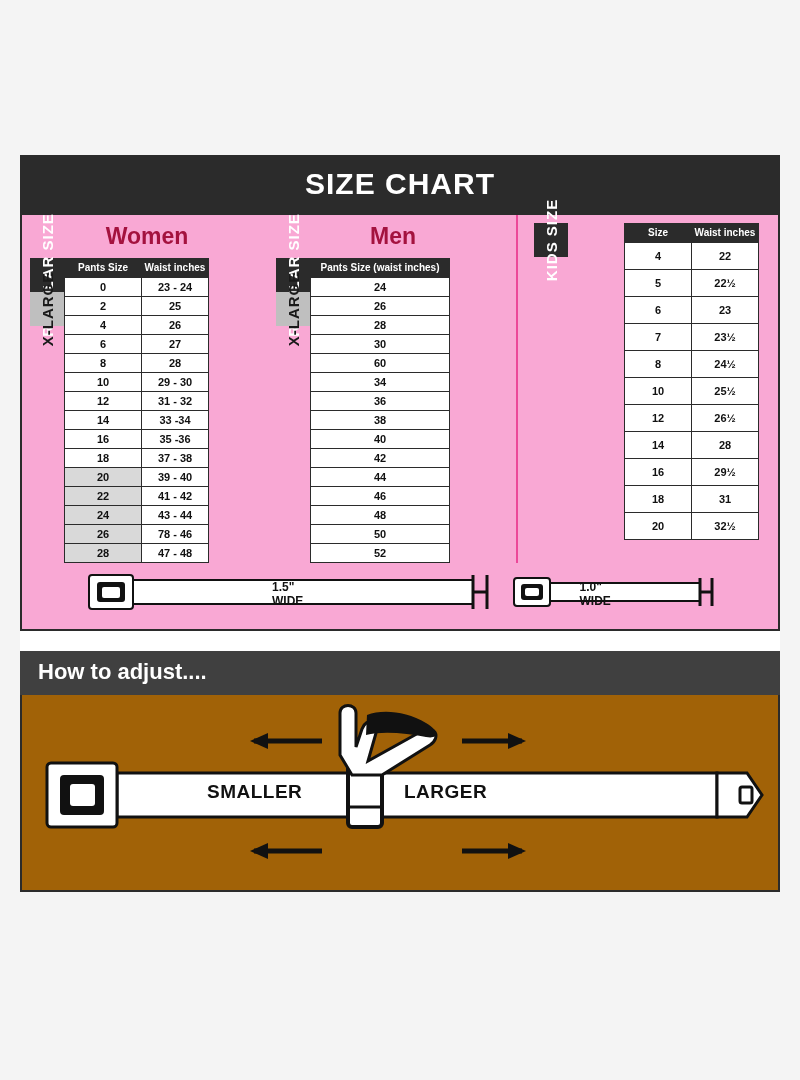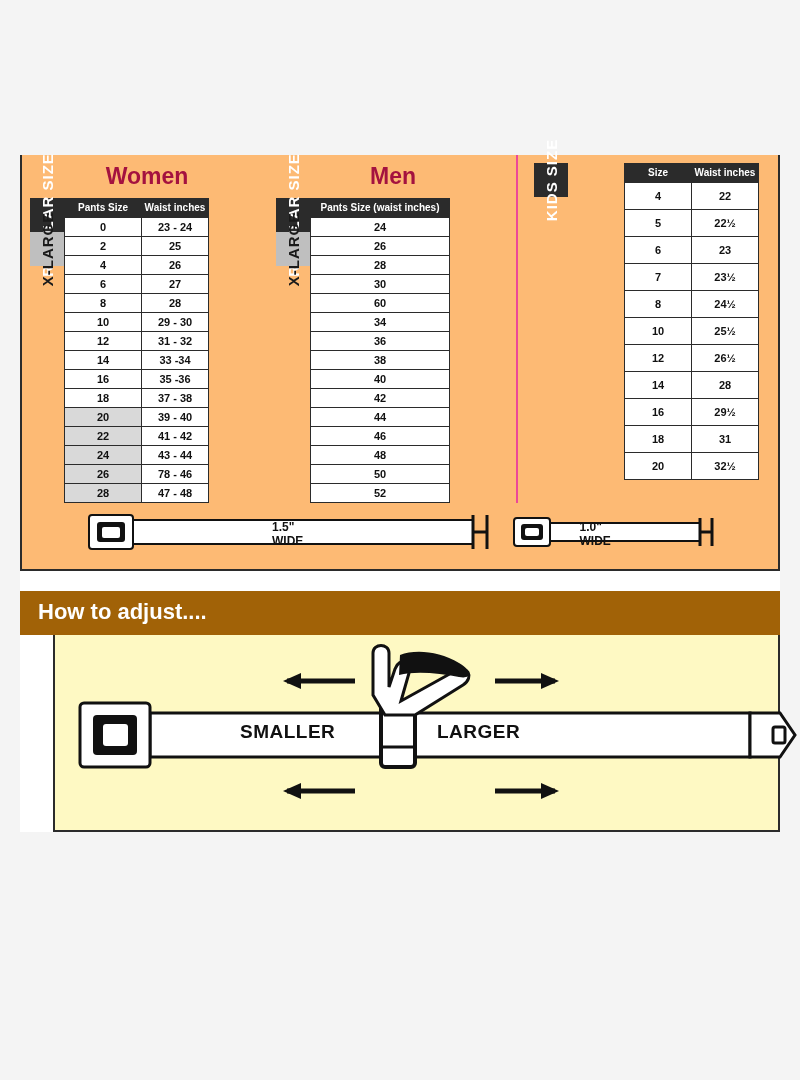--- a/index.html
+++ b/index.html
@@ -31,21 +31,21 @@
     text-align: center;
     padding: 12px 0 14px 0;
   }
   .title-bar .title-text {
     font-size: 30px;
     font-weight: bold;
     letter-spacing: 1px;
   }
   
   .panel {
-    background: #fdba74;
+    background: #f9a8d4;
     border-left: 2px solid #2b2b2b;
     border-right: 2px solid #2b2b2b;
     border-bottom: 2px solid #2b2b2b;
     padding: 0;
   }
   .columns {
     display: flex;
     align-items: flex-start;
   }
   .col {
@@ -143,53 +143,55 @@
     justify-content: space-between;
   }
   .belt-wrap { padding: 6px 10px 10px 10px; }
   .belt-label {
     font-size: 12px;
     font-weight: bold;
     color: #111;
   }
   
   .adjust-bar {
-    background: #a16207;
+    background: #404040;
     color: #ffffff;
     font-size: 22px;
     font-weight: bold;
     padding: 8px 0 10px 18px;
     margin-top: 10px;
   }
   .adjust-body {
     border: 2px solid #2b2b2b;
     border-top: none;
-    background: #fef9c3;
+    background: #a16207;
     position: relative;
     height: 195px;
-    margin-left: 33px;
   }
   .adjust-text {
     position: absolute;
     font-size: 19px;
     font-weight: bold;
     color: #111;
     letter-spacing: 0.5px;
   }
   .sep {
     height: 10px;
     background: #ffffff;
   }
 </style>
 </head>
 <body>
 
 <div id="page">
   <div class="chart-wrap">
 
+    <div class="title-bar">
+      <span class="title-text">SIZE CHART</span>
+    </div>
 
     <div class="panel">
       <div class="columns">
 
         <div class="col col-women">
           <div class="col-heading">Women</div>
           <div class="tblock">
             <div style="display:flex; flex-direction:column;">
               <div class="side-label" style="height:270px;">
                 <span>REGULAR SIZE</span>

